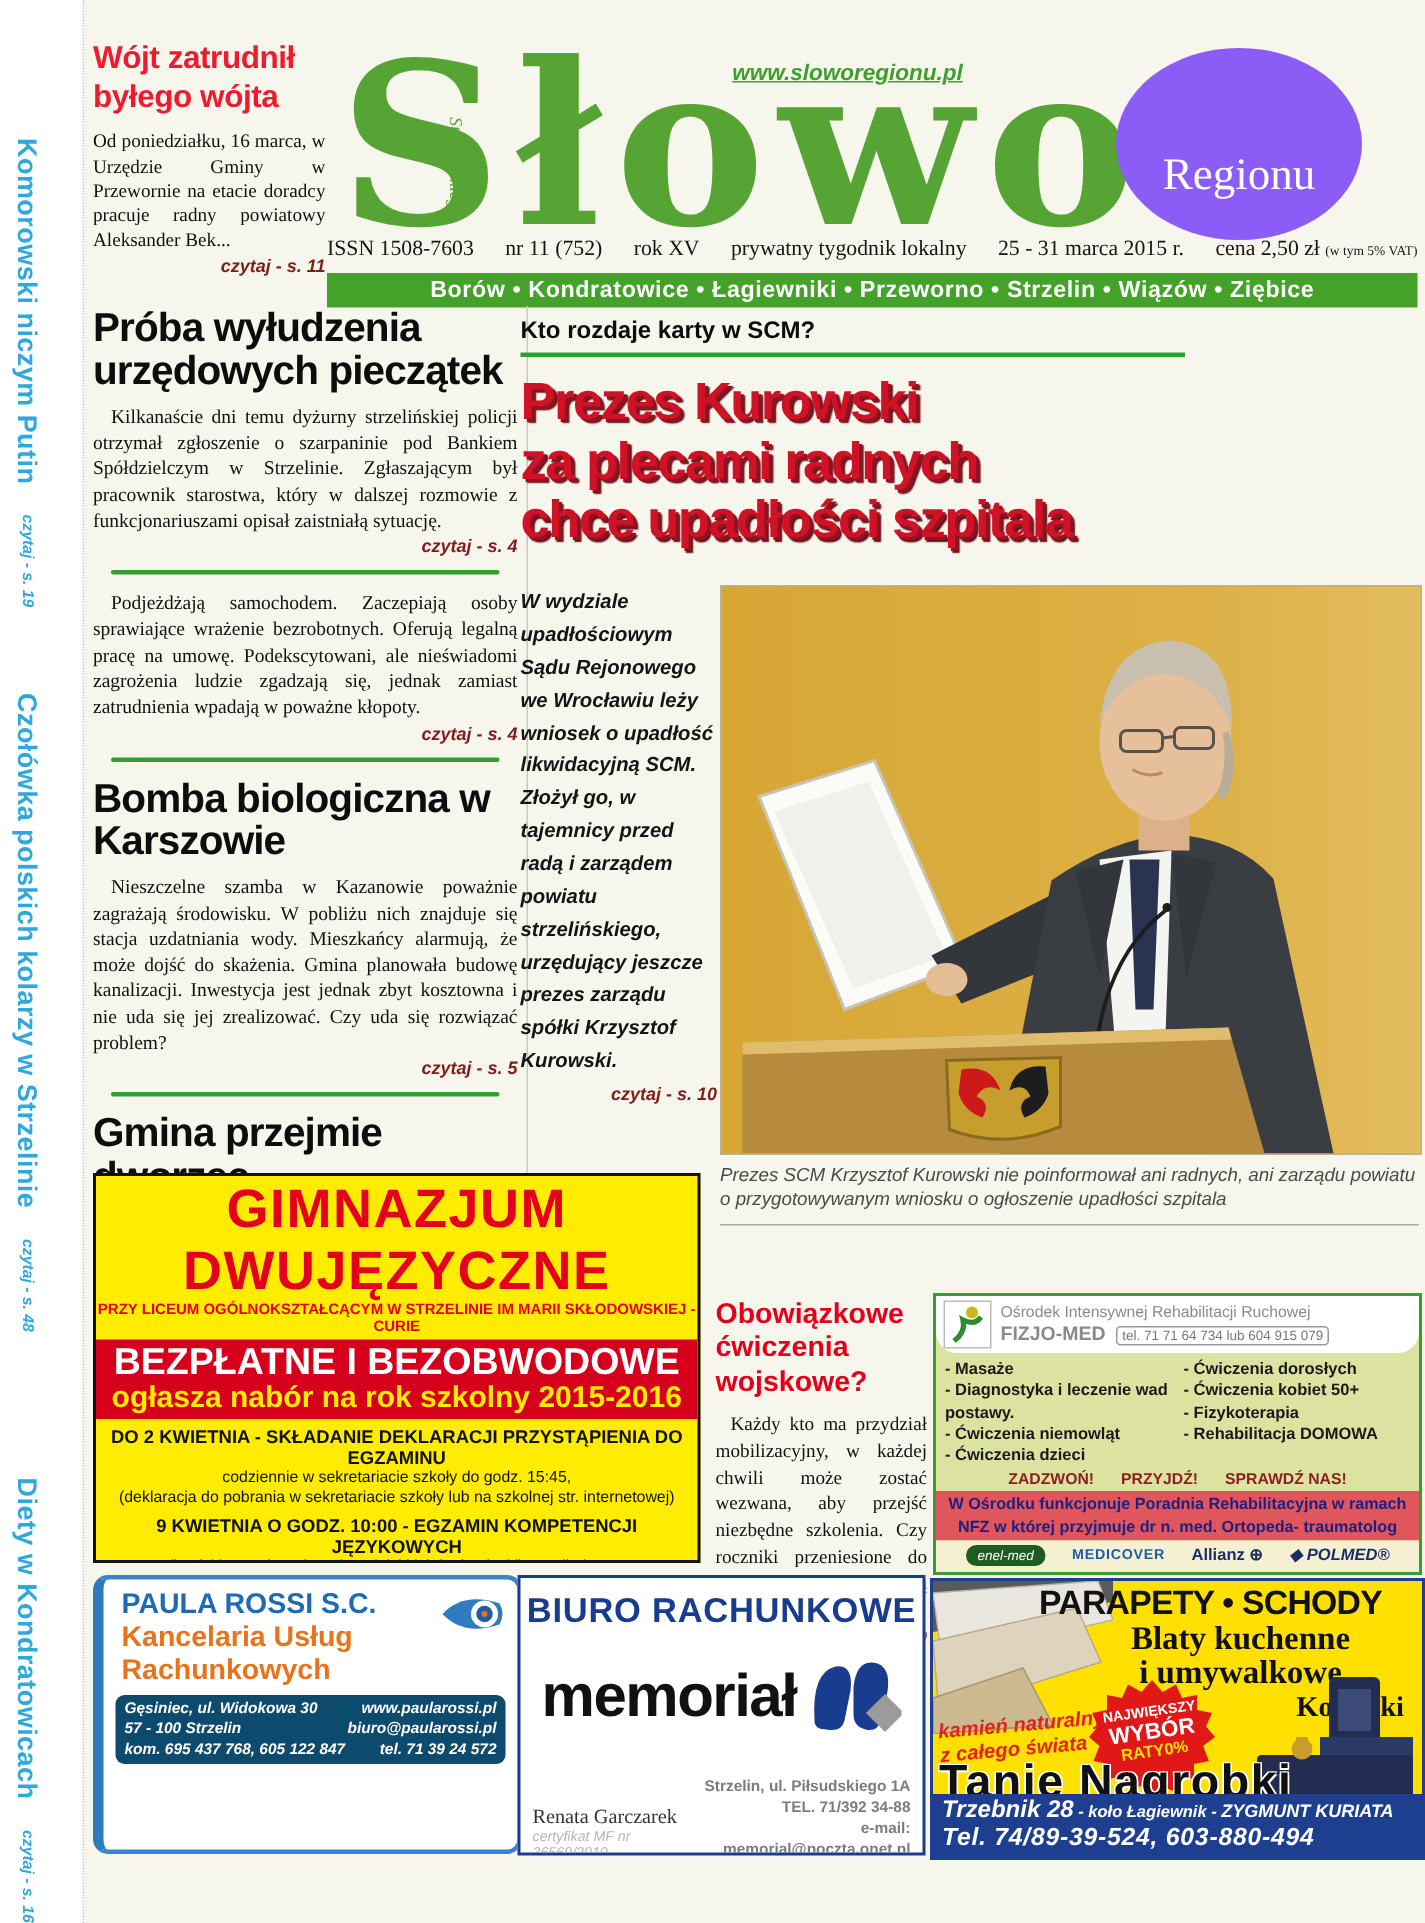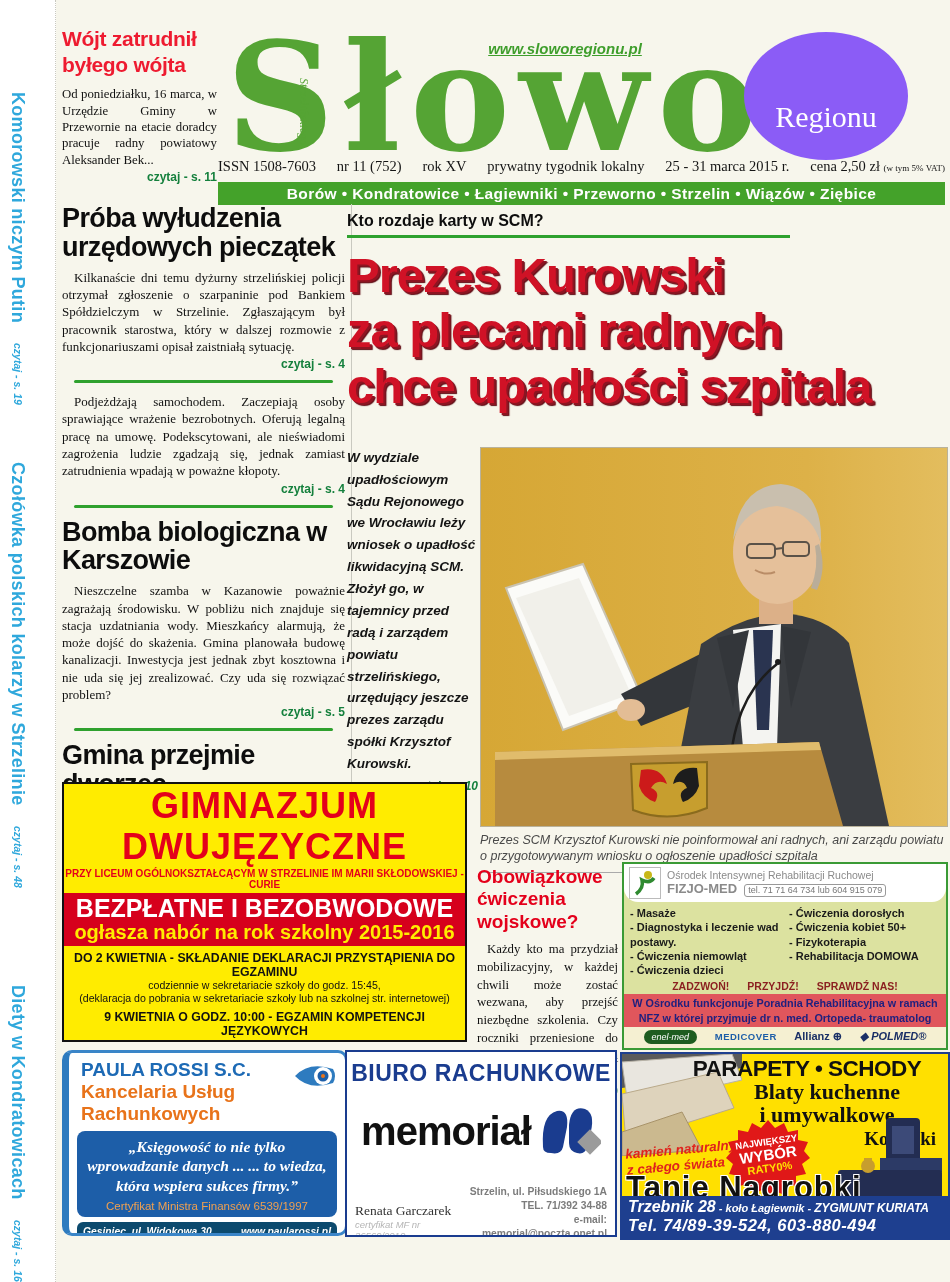--- a/index.html
+++ b/index.html
@@ -9,21 +9,21 @@
   .sidebar{position:absolute;left:0;top:0;width:55px;height:1282px;background:#ffffff;
            border-right:1px dotted #c9c9c0;}
   .side-item{position:absolute;left:7px;writing-mode:vertical-rl;white-space:nowrap;}
   .side-title{color:#2fa8dc;font-weight:bold;font-size:18px;letter-spacing:.3px;}
   .side-read{color:#2fa8dc;font-weight:bold;font-style:italic;font-size:10.5px;margin-inline-start:16px;}
   
   .topleft{position:absolute;left:62px;top:26px;width:155px;}
   .topleft h3{margin:0;color:#ee1b30;font-size:21px;line-height:1.22;letter-spacing:-.3px;}
   .topleft p{margin:9px 0 2px 0;font-family:"Liberation Serif",serif;font-size:12.8px;
              line-height:1.28;text-align:justify;color:#111;}
-  .read-link{color:#15803d;font-weight:bold;font-size:12px;text-align:right;}
+  .read-link{color:#7f1d1d;font-weight:bold;font-style:italic;font-size:12px;text-align:right;}
   .site-url{position:absolute;left:430px;top:40px;width:270px;text-align:center;color:#3f9e2c;
             font-weight:bold;font-style:italic;font-size:15px;text-decoration:underline;}
   .logo-word{position:absolute;left:226px;top:22px;font-family:"DejaVu Serif",serif;font-weight:bold;
              font-size:150px;line-height:1;color:#55a434;letter-spacing:9px;}
   .logo-sub{position:absolute;left:296px;top:78px;writing-mode:vertical-rl;color:#55a434;
             font-family:"Liberation Serif",serif;font-style:italic;font-size:12px;}
   .logo-badge{position:absolute;left:744px;top:32px;width:164px;height:128px;border-radius:50%;
               background:#8b5cf6;display:flex;align-items:flex-end;justify-content:center;}
   .logo-badge span{color:#fff;font-family:"Liberation Serif",serif;font-size:30px;margin-bottom:26px;}
   .issn-row{position:absolute;left:218px;top:158px;width:727px;display:flex;justify-content:space-between;
@@ -39,21 +39,21 @@
   .l-art p{margin:7px 0 2px 0;font-family:"Liberation Serif",serif;font-size:13px;line-height:1.33;
            text-align:justify;color:#111;text-indent:12px;}
   .l-art .read-link{margin-top:1px;}
   .divider{height:3px;background:#2fa12e;margin:9px 12px 10px 12px;border-radius:2px;}
   .art4{position:relative;}
   .art4 .read-link{position:absolute;right:0;bottom:4px;}
   
   .main-story{position:absolute;left:347px;top:212px;width:601px;}
   .kicker{font-size:16px;font-weight:bold;color:#0d0d0d;}
   .kicker-line{width:443px;height:3px;background:#2ea12e;margin-top:5px;}
-  .headline{margin-top:10px;color:#d01226;font-weight:bold;font-size:49px;line-height:1.13;
+  .headline{margin-top:10px;color:#d01226;font-weight:bold;font-size:35px;line-height:1.13;
             letter-spacing:-1px;text-shadow:2px 2px 0 #8d1522,3px 3px 1px #5f0c14;}
   .story-row{display:flex;margin-top:12px;}
   .lead{width:131px;font-weight:bold;font-style:italic;font-size:13.5px;line-height:1.62;color:#141414;}
   .lead .read-link{margin-top:2px;}
   .photo-frame{margin-left:2px;width:466px;height:378px;border:1px solid #b9b29b;background:#d9ab3c;}
   .caption{margin-left:133px;width:466px;font-style:italic;font-size:12.5px;color:#4a4a4a;
            line-height:1.3;padding:5px 0 8px 0;border-bottom:1px solid #aaa;}
   
   .ad-gim{position:absolute;left:62px;top:782px;width:401px;height:256px;background:#ffec00;
           border:2px solid #111;text-align:center;overflow:hidden;}
@@ -355,24 +355,20 @@
 
   <section class="ad-pr">
     <div class="pr-name">PAULA ROSSI S.C.</div>
     <div class="pr-sub">Kancelaria Usług Rachunkowych</div>
     <svg class="pr-eye" width="44" height="30" viewBox="0 0 44 30">
       <path d="M2 15 Q16 0 40 8 Q44 15 40 22 Q16 30 2 15 Z" fill="#2e7bbf"></path>
       <circle cx="30" cy="15" r="9" fill="#fff"></circle>
       <circle cx="30" cy="15" r="5.5" fill="#1d5ea8"></circle>
       <circle cx="30" cy="15" r="2" fill="#e8731a"></circle>
     </svg>
-    <div class="pr-quote">
-      <div class="q">„Księgowość to nie tylko wprowadzanie danych ... ... to wiedza, która wspiera sukces firmy.”</div>
-      <div class="pr-cert">Certyfikat Ministra Finansów 6539/1997</div>
-    </div>
     <div class="pr-footer">
       <div>
         <div>Gęsiniec, ul. Widokowa 30</div>
         <div>57 - 100 Strzelin</div>
         <div>kom. 695 437 768, 605 122 847</div>
       </div>
       <div style="text-align:right">
         <div>www.paularossi.pl</div>
         <div>biuro@paularossi.pl</div>
         <div>tel. 71 39 24 572</div>

